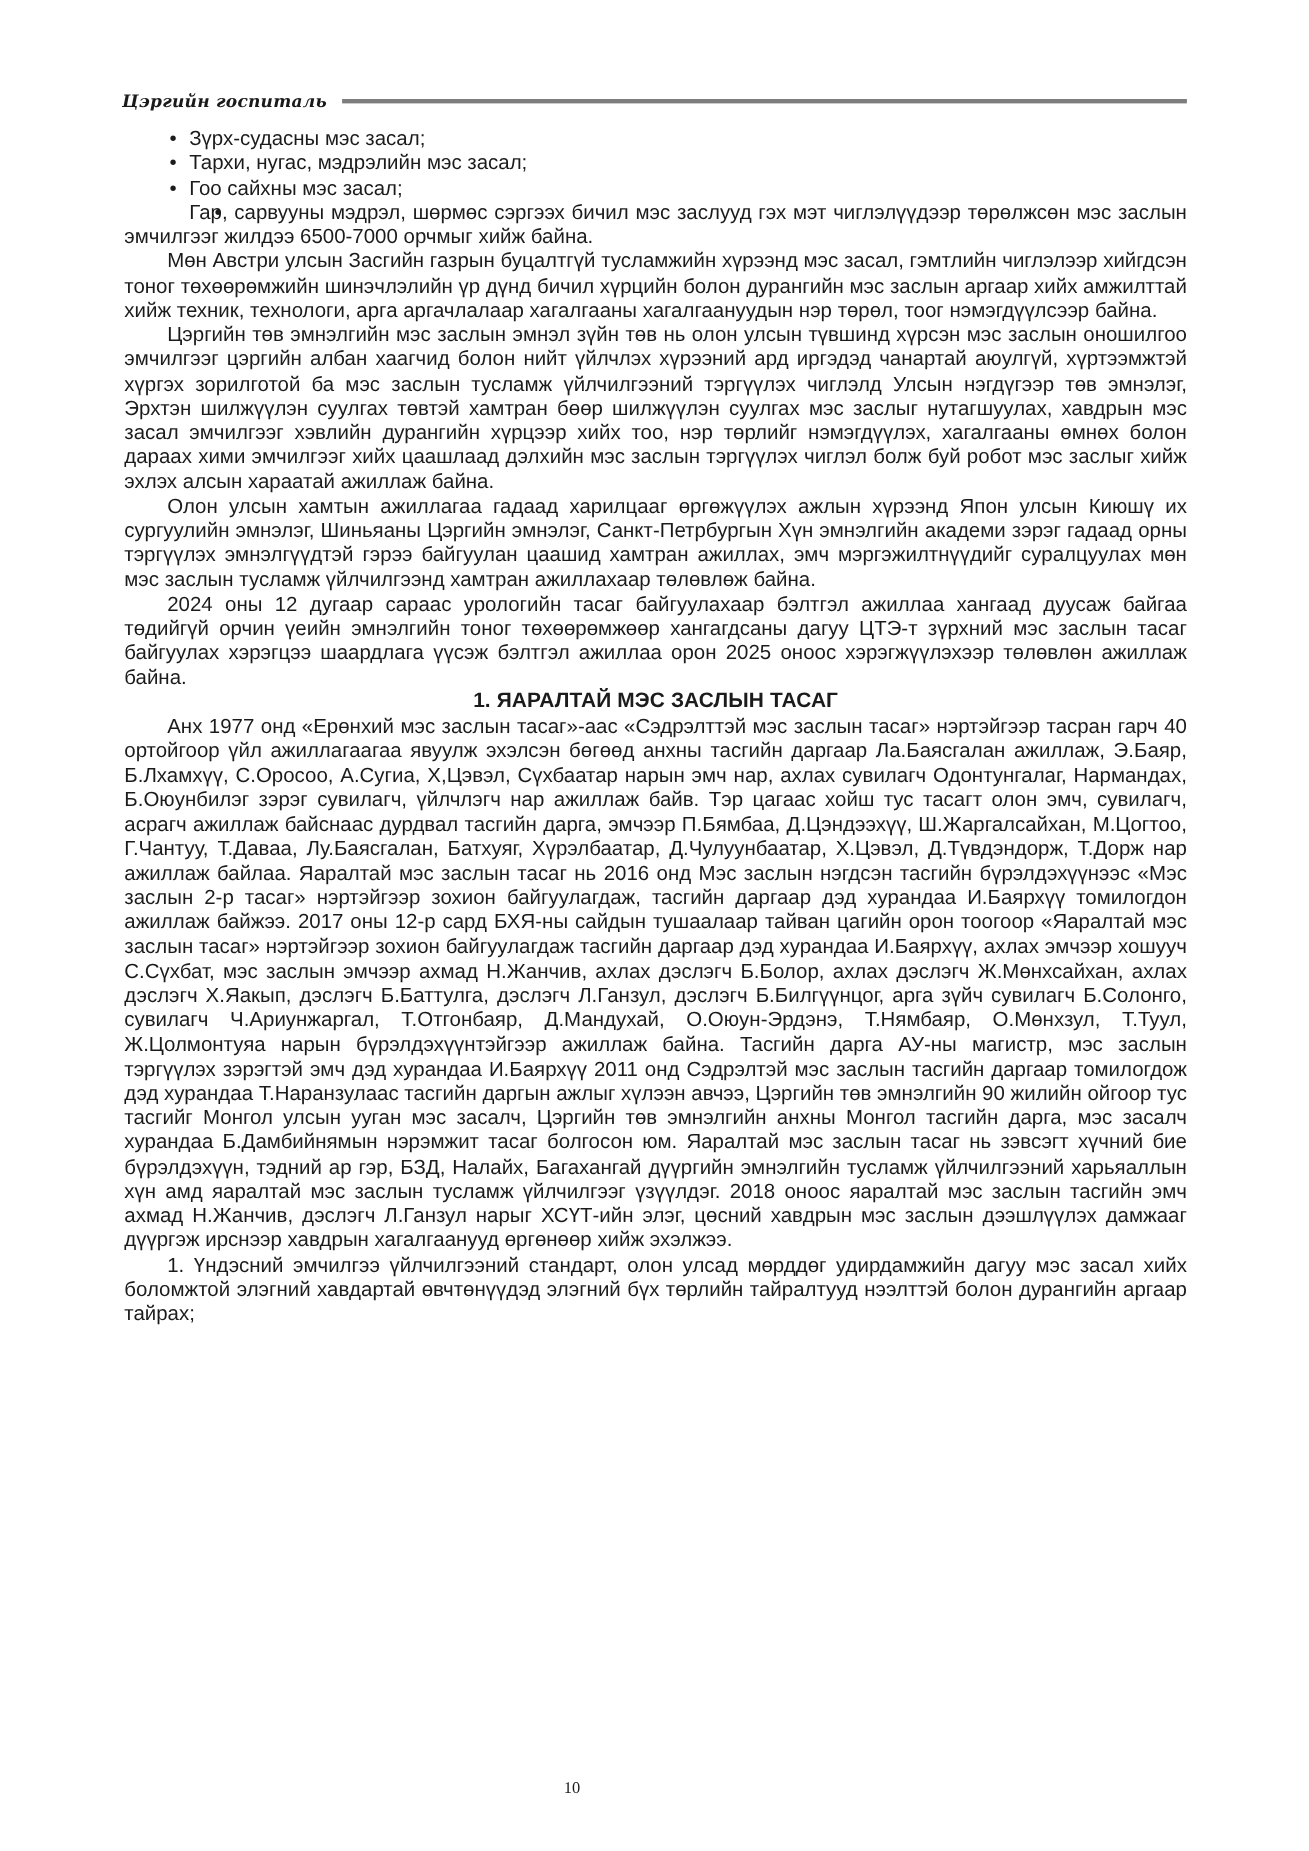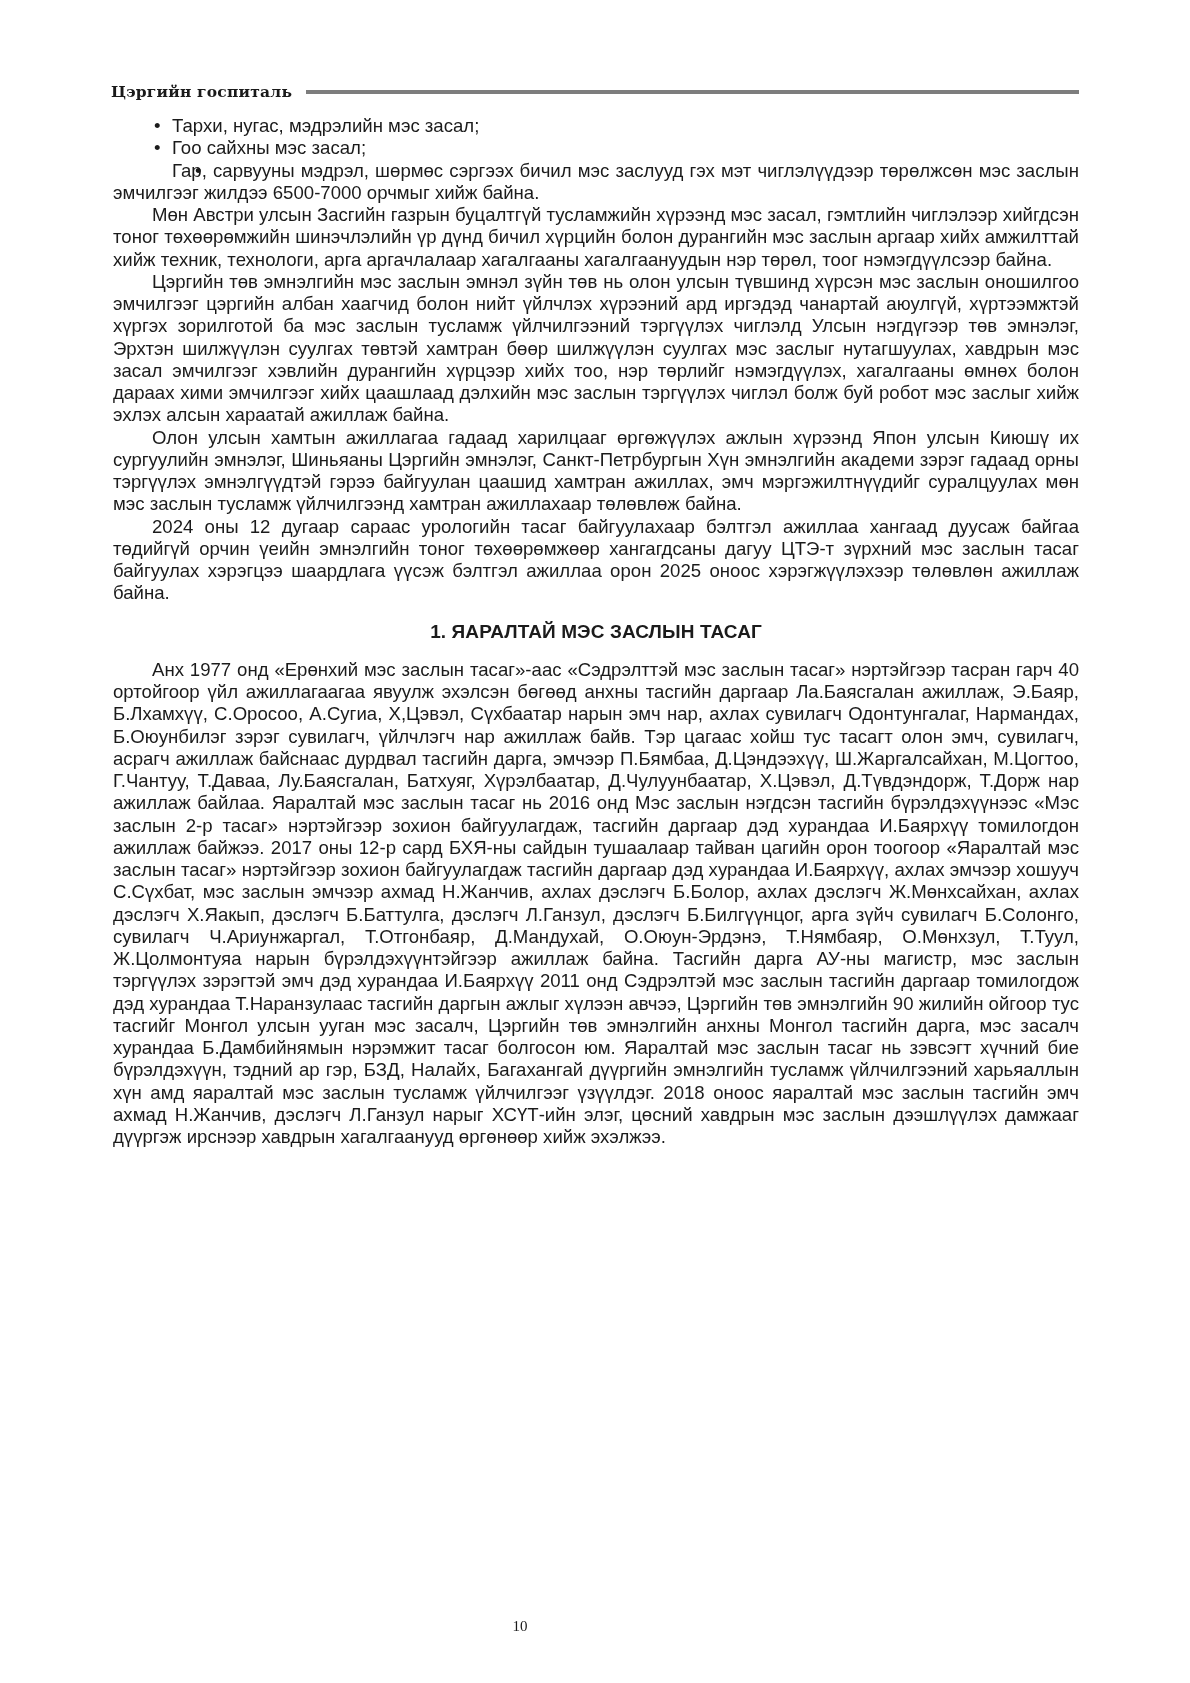--- a/index.html
+++ b/index.html
@@ -5,69 +5,71 @@
   html, body { margin: 0; padding: 0; background: #ffffff; }
   body { width: 1190px; height: 1683px; position: relative; overflow: hidden; }
   .page { position: absolute; left: 0; top: 0; width: 1190px; height: 1683px; background: #fff; }
 
   .running-header {
     position: absolute; left: 111px; top: 78px; width: 968px; height: 26px;
     display: flex; align-items: center;
   }
   .running-header .title {
     font-family: "DejaVu Serif", "Liberation Serif", serif;
-    font-weight: bold; font-size: 15.5px; color: #1a1a1a;
+    font-style: italic; font-weight: bold; font-size: 15.5px; color: #1a1a1a;
     white-space: nowrap; letter-spacing: 0.2px;
   }
   .running-header .rule {
     flex: 1; height: 4px; background: #7d7d7d; margin-left: 14px; margin-top: 2px;
   }
 
   .body-text {
     position: absolute; left: 113px; top: 115px; width: 966px;
     font-family: "Liberation Sans", sans-serif;
     font-size: 18.6px; line-height: 22.25px; color: #1b1b1b;
     text-align: justify;
   }
   .body-text p { margin: 0; text-indent: 39px; }
   .body-text .bullet { text-indent: 0; padding-left: 41px; text-align: left; }
   .body-text .bullet.long { text-align: justify; text-indent: 41px; padding-left: 0; }
   .body-text .bullet-dot { display: inline-block; width: 18px; }
   .body-text h2 {
-    margin: 16px; text-align: center; font-size: 19px; font-weight: bold;
+    margin: 0; text-align: center; font-size: 19px; font-weight: bold;
     line-height: 22.25px; letter-spacing: 0.1px;
   }
 
   .page-number {
     position: absolute; left: 0; width: 1040px; top: 1618px; text-align: center;
     font-family: "Liberation Serif", serif; font-size: 15px; color: #1a1a1a;
   }
 </style>
 </head>
 <body>
 
 <div class="page">
 
   <div class="running-header">
     <span class="title">Цэргийн госпиталь</span>
     <span class="rule"></span>
   </div>
 
   <div class="body-text">
 
+    <p class="bullet"><span class="bullet-dot">•</span><span>Зүрх-судасны мэс засал;</span></p>
     <p class="bullet"><span class="bullet-dot">•</span><span>Тархи, нугас, мэдрэлийн мэс засал;</span></p>
     <p class="bullet"><span class="bullet-dot">•</span><span>Гоо сайхны мэс засал;</span></p>
     <p class="bullet long"><span class="bullet-dot">•</span><span>Гар, сарвууны мэдрэл, шөрмөс сэргээх бичил мэс заслууд гэх мэт чиглэлүүдээр төрөлжсөн мэс заслын эмчилгээг жилдээ 6500-7000 орчмыг хийж байна.</span></p>
 
     <p>Мөн Австри улсын Засгийн газрын буцалтгүй тусламжийн хүрээнд мэс засал, гэмтлийн чиглэлээр хийгдсэн тоног төхөөрөмжийн шинэчлэлийн үр дүнд бичил хүрцийн болон дурангийн мэс заслын аргаар хийх амжилттай хийж техник, технологи, арга аргачлалаар хагалгааны хагалгаануудын нэр төрөл, тоог нэмэгдүүлсээр байна.</p>
     <p>Цэргийн төв эмнэлгийн мэс заслын эмнэл зүйн төв нь олон улсын түвшинд хүрсэн мэс заслын оношилгоо эмчилгээг цэргийн албан хаагчид болон нийт үйлчлэх хүрээний ард иргэдэд чанартай аюулгүй, хүртээмжтэй хүргэх зорилготой ба мэс заслын тусламж үйлчилгээний тэргүүлэх чиглэлд Улсын нэгдүгээр төв эмнэлэг, Эрхтэн шилжүүлэн суулгах төвтэй хамтран бөөр шилжүүлэн суулгах мэс заслыг нутагшуулах, хавдрын мэс засал эмчилгээг хэвлийн дурангийн хүрцээр хийх тоо, нэр төрлийг нэмэгдүүлэх, хагалгааны өмнөх болон дараах хими эмчилгээг хийх цаашлаад дэлхийн мэс заслын тэргүүлэх чиглэл болж буй робот мэс заслыг хийж эхлэх алсын хараатай ажиллаж байна.</p>
     <p>Олон улсын хамтын ажиллагаа гадаад харилцааг өргөжүүлэх ажлын хүрээнд Япон улсын Киюшү их сургуулийн эмнэлэг, Шиньяаны Цэргийн эмнэлэг, Санкт-Петрбургын Хүн эмнэлгийн академи зэрэг гадаад орны тэргүүлэх эмнэлгүүдтэй гэрээ байгуулан цаашид хамтран ажиллах, эмч мэргэжилтнүүдийг суралцуулах мөн мэс заслын тусламж үйлчилгээнд хамтран ажиллахаар төлөвлөж байна.</p>
     <p>2024 оны 12 дугаар сараас урологийн тасаг байгуулахаар бэлтгэл ажиллаа хангаад дуусаж байгаа төдийгүй орчин үеийн эмнэлгийн тоног төхөөрөмжөөр хангагдсаны дагуу ЦТЭ-т зүрхний мэс заслын тасаг байгуулах хэрэгцээ шаардлага үүсэж бэлтгэл ажиллаа орон 2025 оноос хэрэгжүүлэхээр төлөвлөн ажиллаж байна.</p>
 
     <h2>1. ЯАРАЛТАЙ МЭС ЗАСЛЫН ТАСАГ</h2>
 
     <p>Анх 1977 онд «Ерөнхий мэс заслын тасаг»-аас «Сэдрэлттэй мэс заслын тасаг» нэртэйгээр тасран гарч 40 ортойгоор үйл ажиллагаагаа явуулж эхэлсэн бөгөөд анхны тасгийн даргаар Ла.Баясгалан ажиллаж, Э.Баяр, Б.Лхамхүү, С.Оросоо, А.Сугиа, Х,Цэвэл, Сүхбаатар нарын эмч нар, ахлах сувилагч Одонтунгалаг, Нармандах, Б.Оюунбилэг зэрэг сувилагч, үйлчлэгч нар ажиллаж байв. Тэр цагаас хойш тус тасагт олон эмч, сувилагч, асрагч ажиллаж байснаас дурдвал тасгийн дарга, эмчээр П.Бямбаа, Д.Цэндээхүү, Ш.Жаргалсайхан, М.Цогтоо, Г.Чантуу, Т.Даваа, Лу.Баясгалан, Батхуяг, Хүрэлбаатар, Д.Чулуунбаатар, Х.Цэвэл, Д.Түвдэндорж, Т.Дорж нар ажиллаж байлаа.  Яаралтай мэс заслын тасаг нь 2016 онд Мэс заслын нэгдсэн тасгийн бүрэлдэхүүнээс «Мэс заслын 2-р тасаг» нэртэйгээр зохион байгуулагдаж, тасгийн даргаар дэд хурандаа И.Баярхүү томилогдон  ажиллаж байжээ. 2017 оны 12-р сард БХЯ-ны сайдын тушаалаар тайван цагийн орон тоогоор «Яаралтай мэс заслын тасаг» нэртэйгээр зохион байгуулагдаж тасгийн даргаар дэд хурандаа И.Баярхүү, ахлах эмчээр хошууч С.Сүхбат, мэс заслын эмчээр ахмад Н.Жанчив, ахлах дэслэгч Б.Болор, ахлах дэслэгч Ж.Мөнхсайхан, ахлах дэслэгч Х.Яакып, дэслэгч Б.Баттулга, дэслэгч Л.Ганзул, дэслэгч Б.Билгүүнцог, арга зүйч сувилагч Б.Солонго, сувилагч Ч.Ариунжаргал, Т.Отгонбаяр, Д.Мандухай, О.Оюун-Эрдэнэ, Т.Нямбаяр, О.Мөнхзул,  Т.Туул, Ж.Цолмонтуяа нарын бүрэлдэхүүнтэйгээр ажиллаж байна. Тасгийн дарга АУ-ны магистр, мэс заслын тэргүүлэх зэрэгтэй эмч дэд хурандаа И.Баярхүү 2011 онд Сэдрэлтэй мэс заслын тасгийн даргаар томилогдож дэд хурандаа Т.Наранзулаас тасгийн даргын ажлыг хүлээн авчээ, Цэргийн төв эмнэлгийн 90 жилийн ойгоор тус тасгийг Монгол улсын ууган мэс засалч, Цэргийн төв эмнэлгийн анхны Монгол тасгийн дарга, мэс засалч хурандаа Б.Дамбийнямын нэрэмжит тасаг болгосон юм. Яаралтай мэс заслын тасаг нь зэвсэгт хүчний бие бүрэлдэхүүн, тэдний ар гэр, БЗД, Налайх, Багахангай дүүргийн эмнэлгийн тусламж үйлчилгээний харьяаллын хүн амд яаралтай мэс заслын тусламж үйлчилгээг үзүүлдэг. 2018 оноос яаралтай мэс заслын тасгийн эмч ахмад Н.Жанчив, дэслэгч Л.Ганзул нарыг ХСҮТ-ийн элэг, цөсний хавдрын мэс заслын дээшлүүлэх дамжааг дүүргэж ирснээр хавдрын хагалгаанууд өргөнөөр хийж эхэлжээ.</p>
+    <p>1. Үндэсний эмчилгээ үйлчилгээний стандарт, олон улсад мөрддөг удирдамжийн дагуу мэс засал хийх боломжтой элэгний хавдартай өвчтөнүүдэд элэгний бүх төрлийн тайралтууд нээлттэй болон дурангийн аргаар тайрах;</p>
 
   </div>
 
   <div class="page-number">10</div>
 
 </div>
 
 </body></html>

